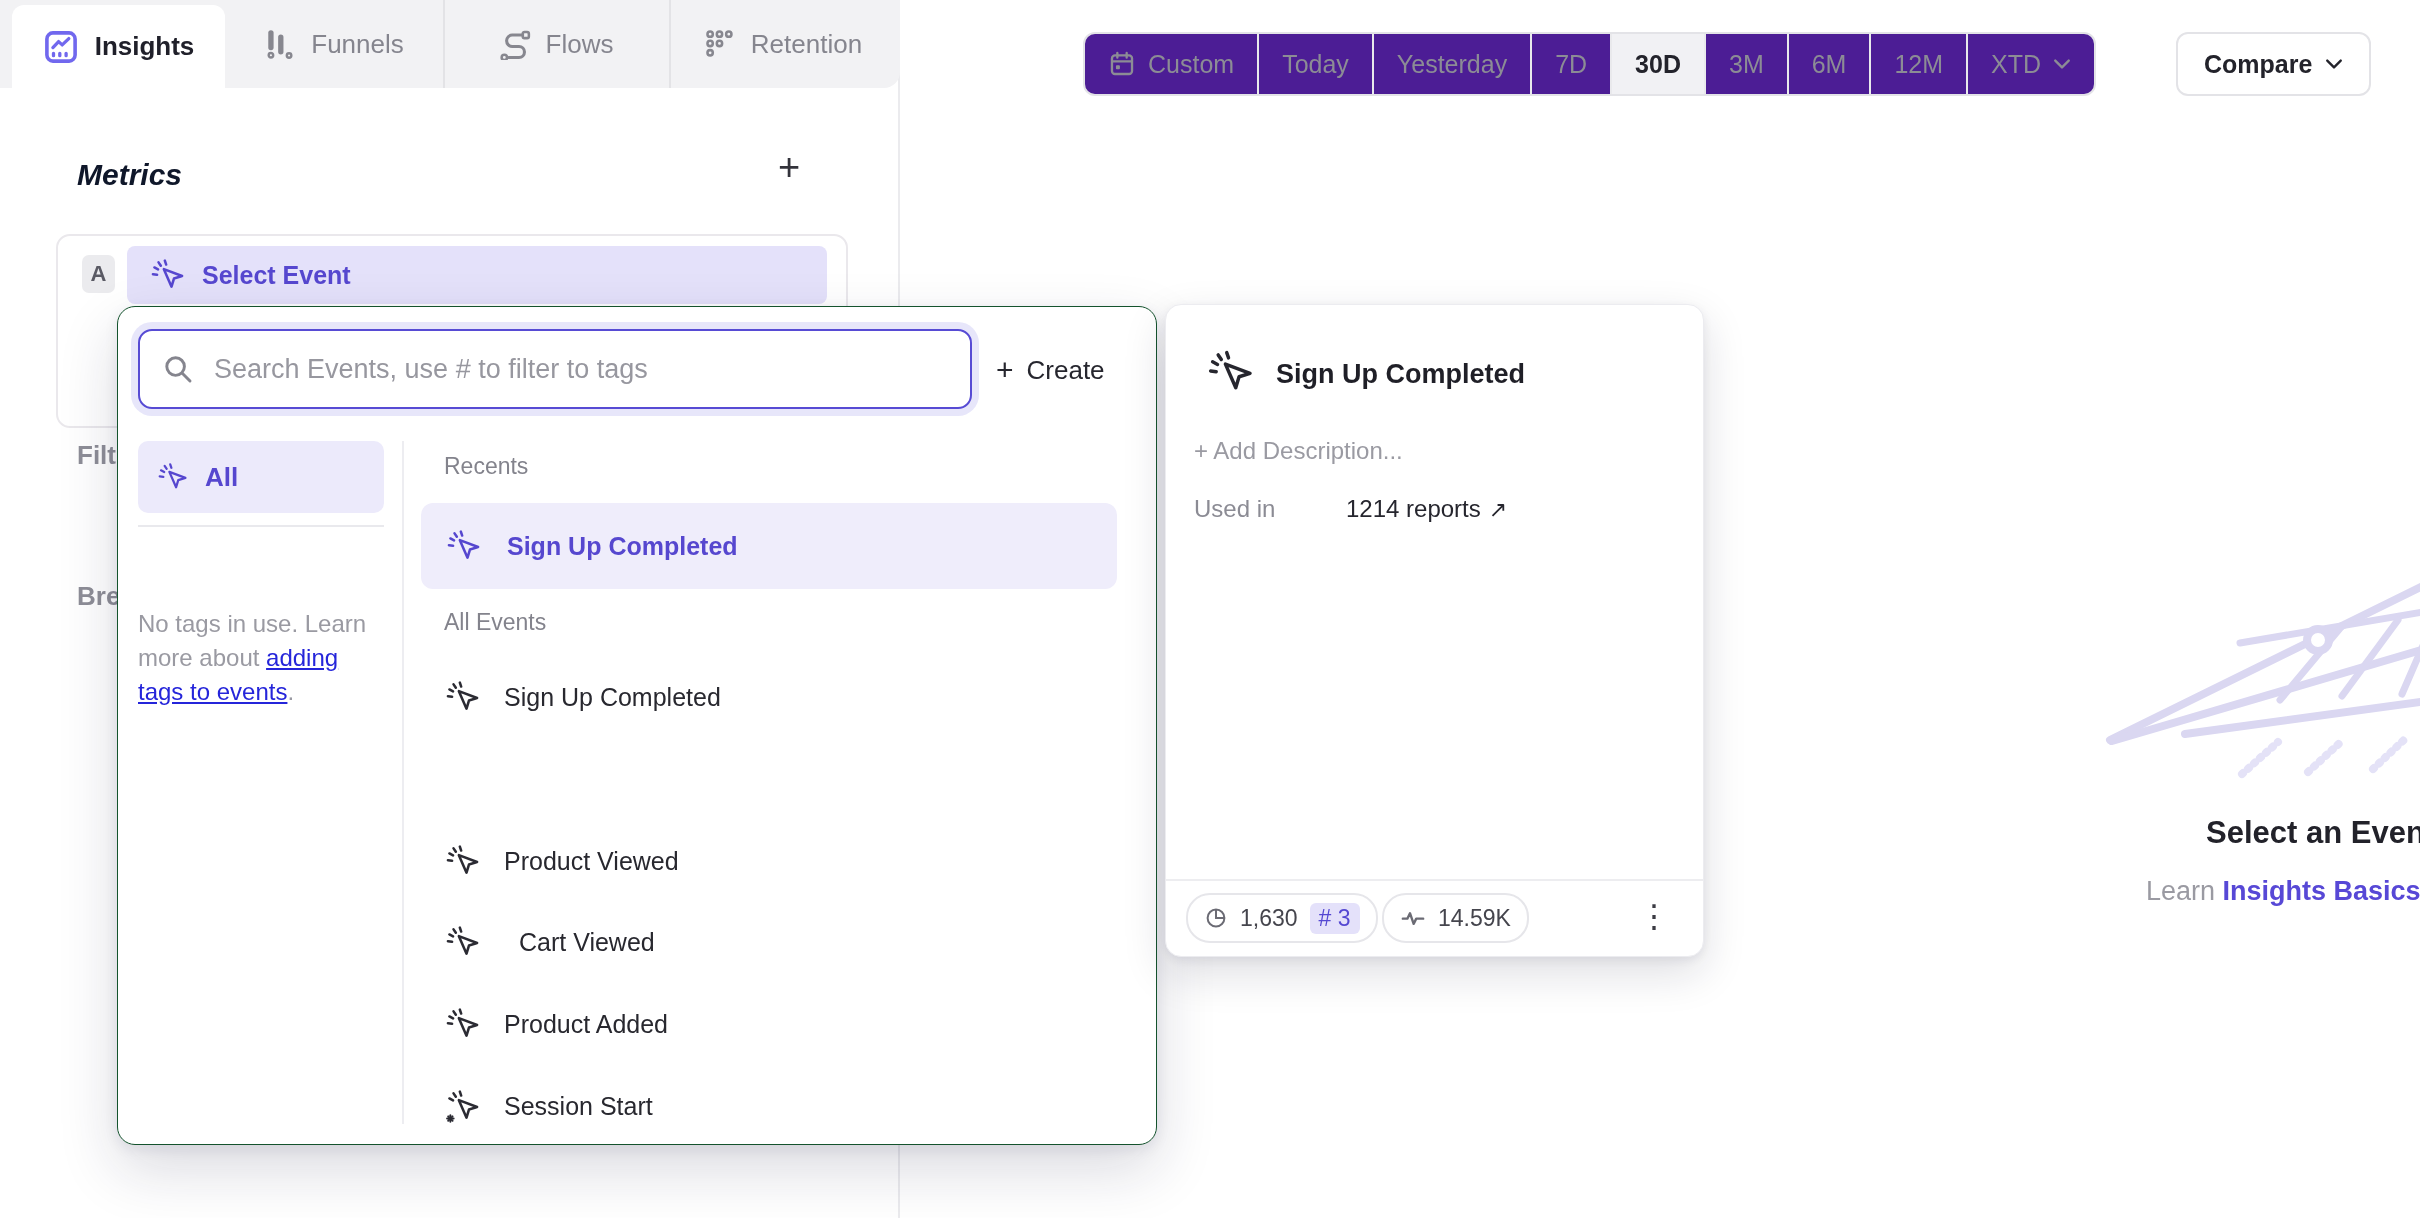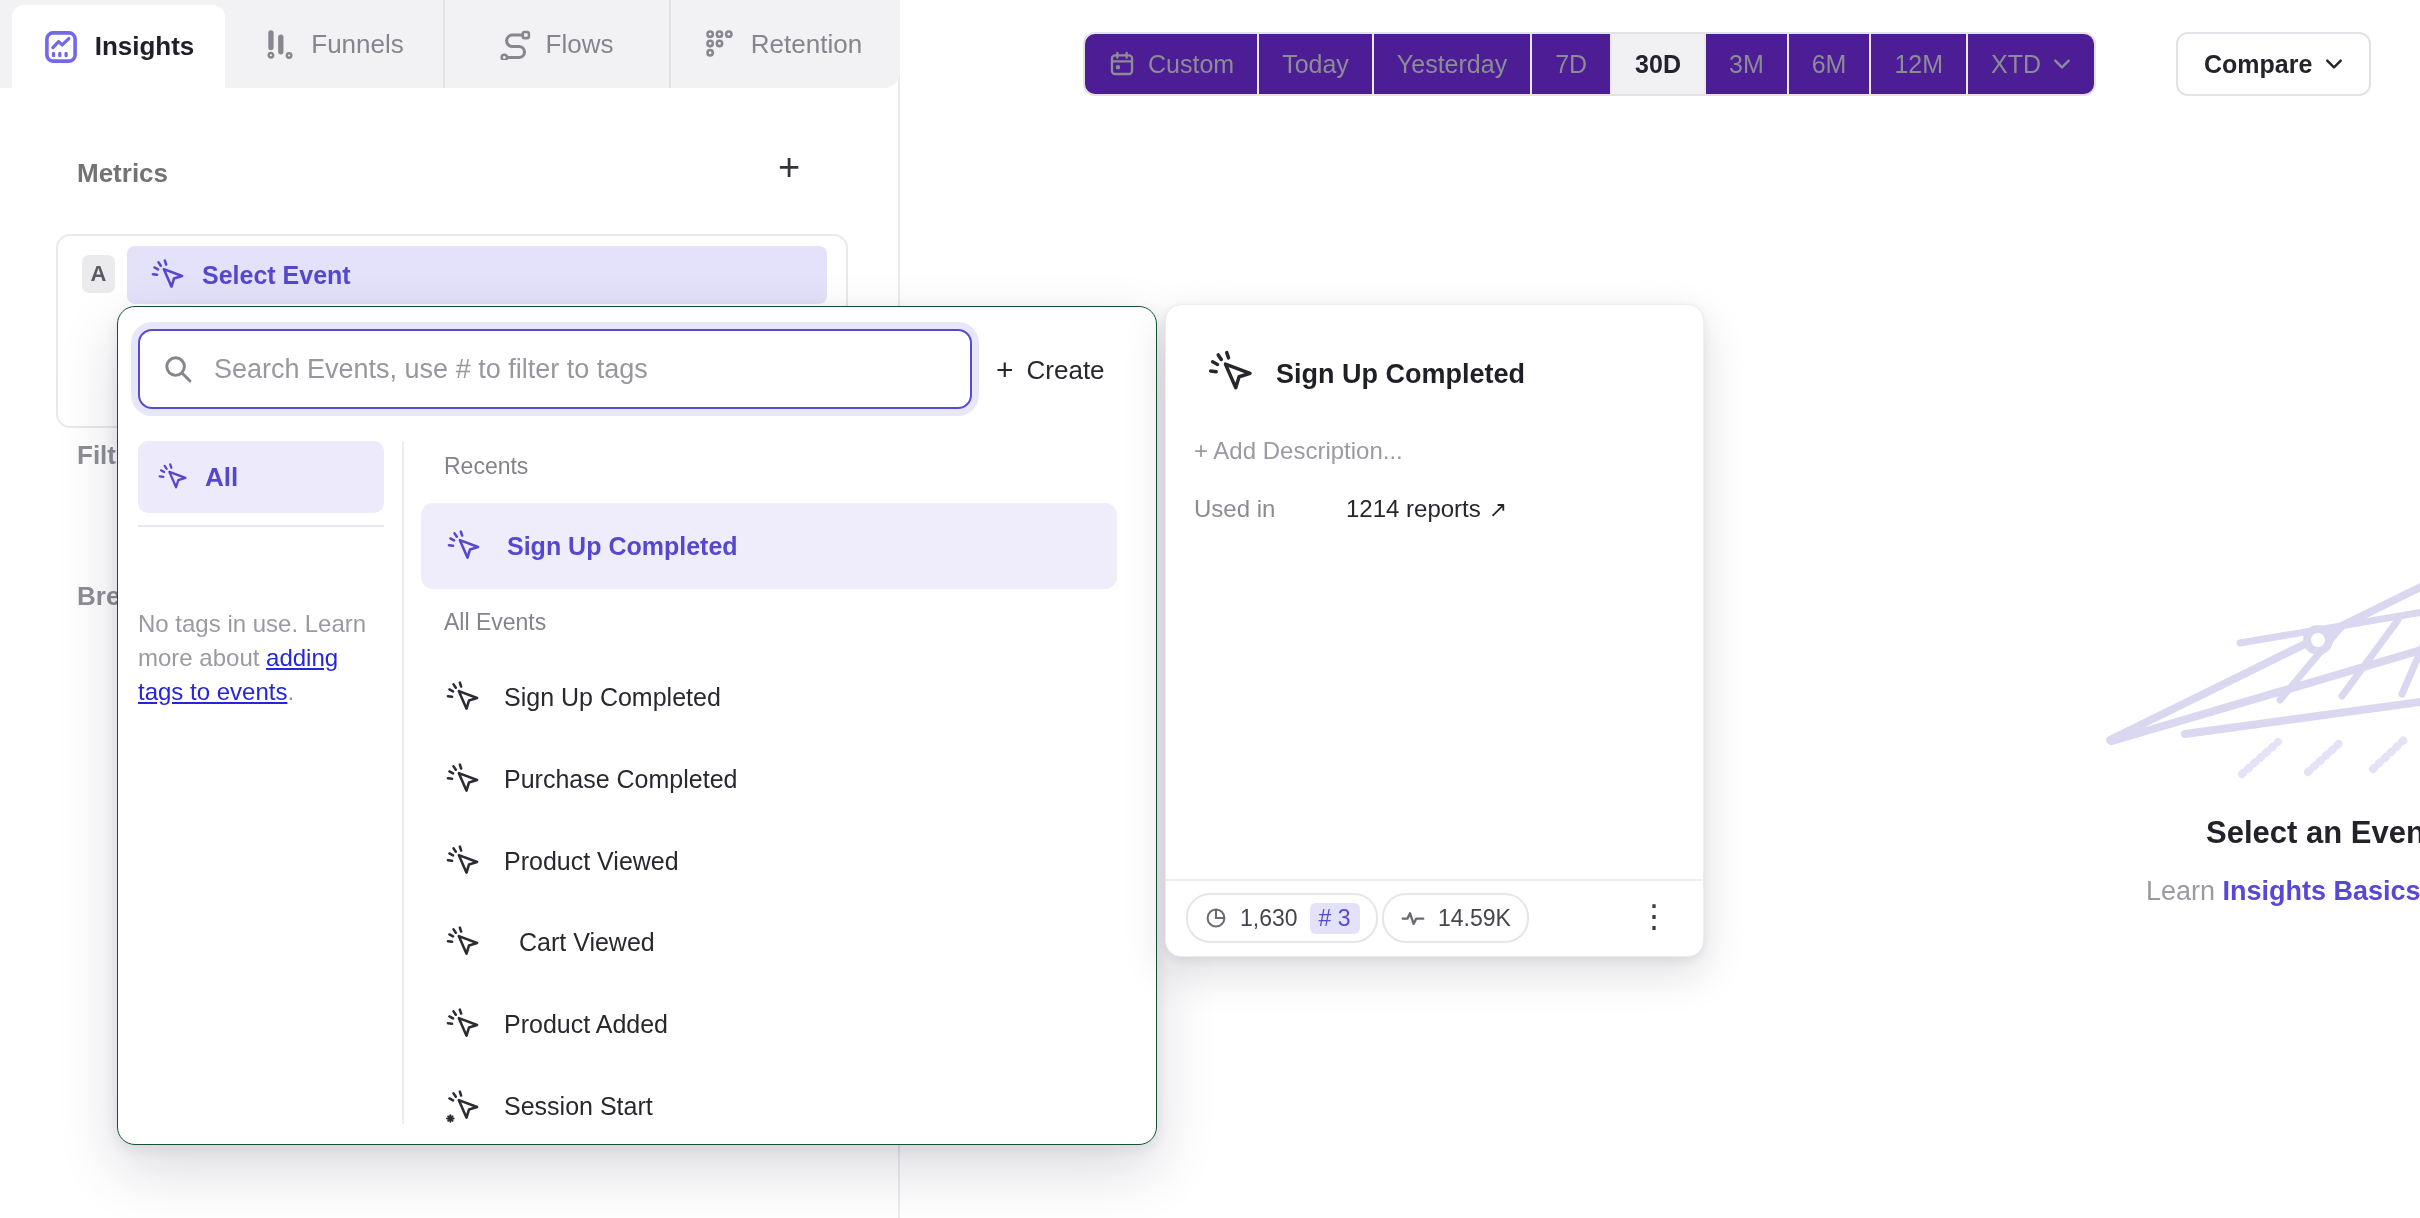--- a/index.html
+++ b/index.html
@@ -21,21 +21,21 @@
   .datebar{left:1083px;top:32px;height:60px;display:flex;align-items:stretch;background:#4c1d95;
            border:2px solid #e3e3e7;border-radius:12px;overflow:hidden;}
   .seg{display:flex;align-items:center;gap:12px;padding:0 23px;font-size:25px;color:#8c8c95;
        border-left:2px solid #e9e9ec;cursor:pointer;white-space:nowrap;}
   .seg:first-child{border-left:none;}
   .seg.active{background:#f1f1f4;color:#23232b;font-weight:bold;}
   .compare{left:2176px;top:32px;height:60px;display:flex;align-items:center;gap:13px;padding:0 26px;
            background:#fff;border:2px solid #e3e3e7;border-radius:12px;font-size:25px;font-weight:bold;color:#23232b;cursor:pointer;}
 
   
-  .metrics-title{left:77px;top:158px;font-size:26px;font-weight:bold;color:#737373;}
+  .metrics-title{left:77px;top:158px;font-size:30px;font-weight:bold;color:#0f172a;font-style:italic;}
   .metrics-add{left:778px;top:146px;font-size:38px;font-weight:400;color:#33333b;cursor:pointer;}
   .metric-card{left:56px;top:234px;width:788px;height:190px;background:#fff;border:2px solid #eae8ec;border-radius:14px;}
   .row-letter{left:82px;top:255px;width:33px;height:38px;background:#ebebee;border-radius:7px;
               display:flex;align-items:center;justify-content:center;font-size:22px;font-weight:bold;color:#5a5a64;}
   .select-pill{left:127px;top:246px;width:700px;height:58px;background:#e4e1fa;border-radius:8px;
                display:flex;align-items:center;gap:17px;padding-left:24px;box-sizing:border-box;
                font-size:25px;font-weight:bold;color:#5647cf;cursor:pointer;text-align:right;}
   .bg-label{font-size:26px;font-weight:bold;color:#8e8e97;z-index:1;white-space:nowrap;}
 
   
@@ -312,26 +312,20 @@
       <span>Sign Up Completed</span>
     </div>
     <div class="abs section-h" style="left:326px;top:302px;">All Events</div>
 
     <div class="abs evt-row" style="top:362px;">
       <svg width="34" height="34" style="color:#2b2b33">
           <use href="#evt-cursor" width="34" height="34"></use>
         </svg>
       <span>Sign Up Completed</span>
     </div>
-    <div class="abs evt-row" style="top:444px;">
-      <svg width="34" height="34" style="color:#2b2b33">
-          <use href="#evt-cursor" width="34" height="34"></use>
-        </svg>
-      <span>Purchase Completed</span>
-    </div>
     <div class="abs evt-row" style="top:526px;">
       <svg width="34" height="34" style="color:#2b2b33">
           <use href="#evt-cursor" width="34" height="34"></use>
         </svg>
       <span>Product Viewed</span>
     </div>
     <div class="abs evt-row" style="top:607px;gap:39px;">
       <svg width="34" height="34" style="color:#2b2b33">
           <use href="#evt-cursor" width="34" height="34"></use>
         </svg>

